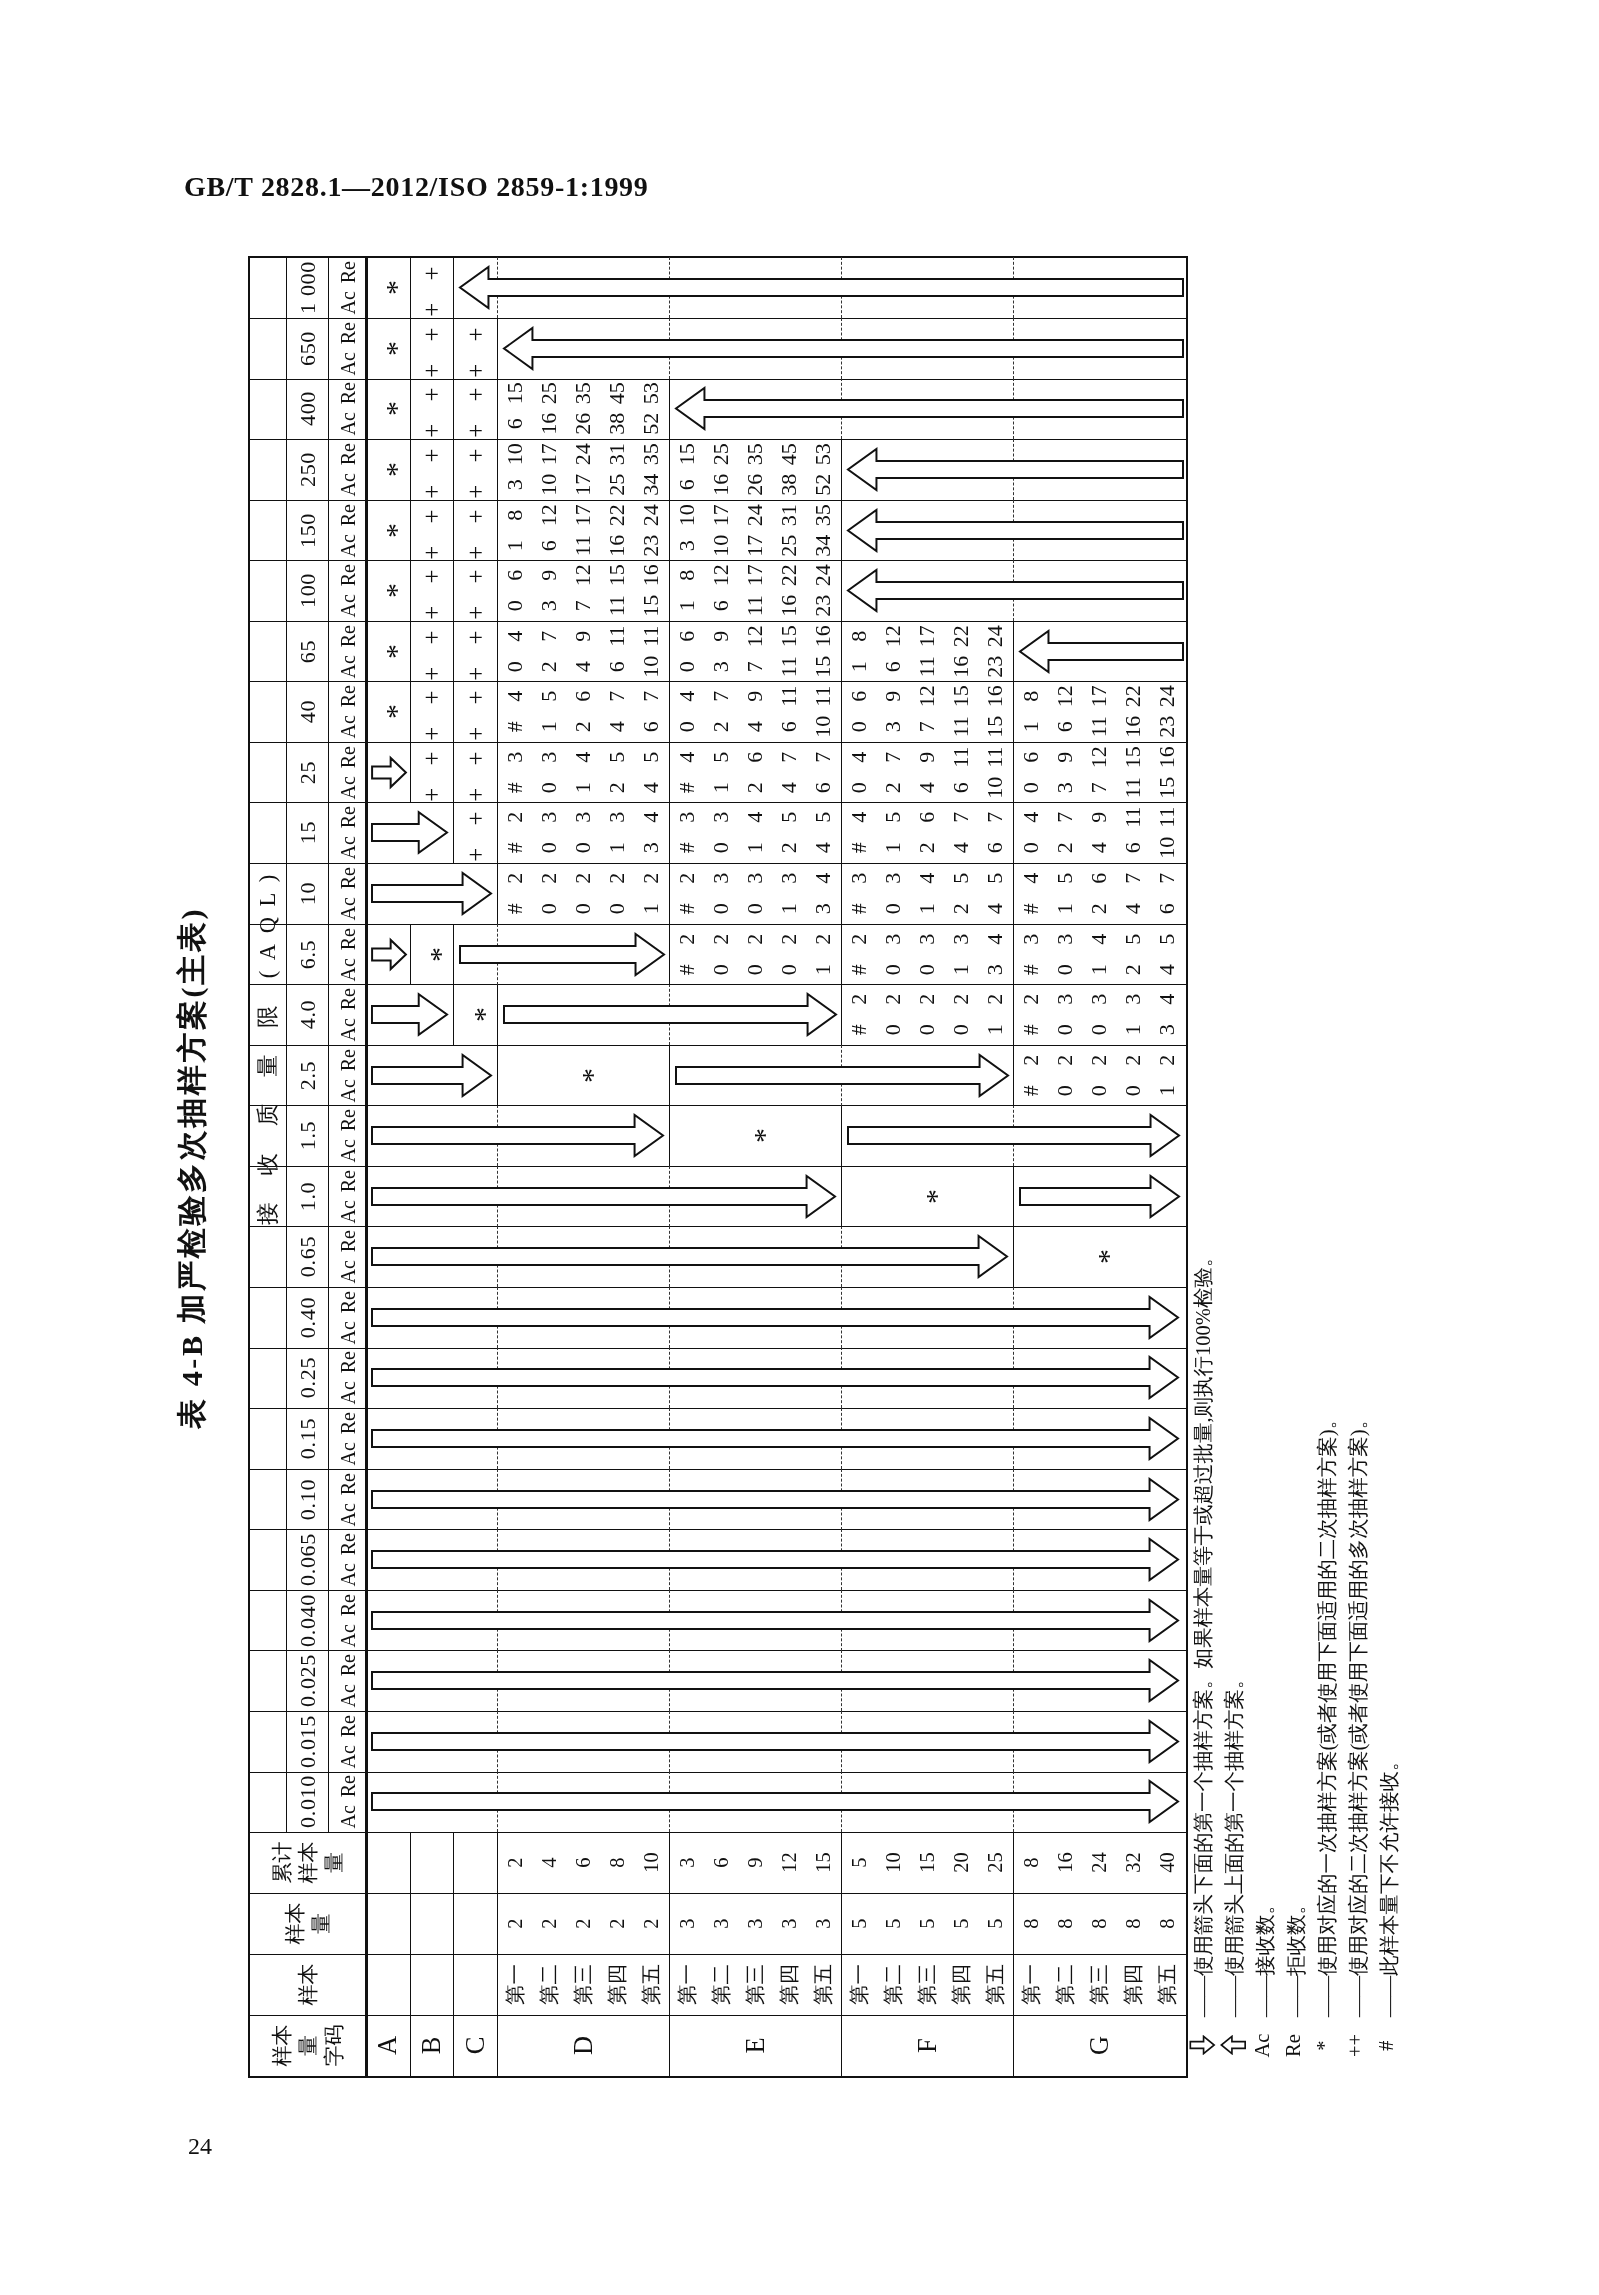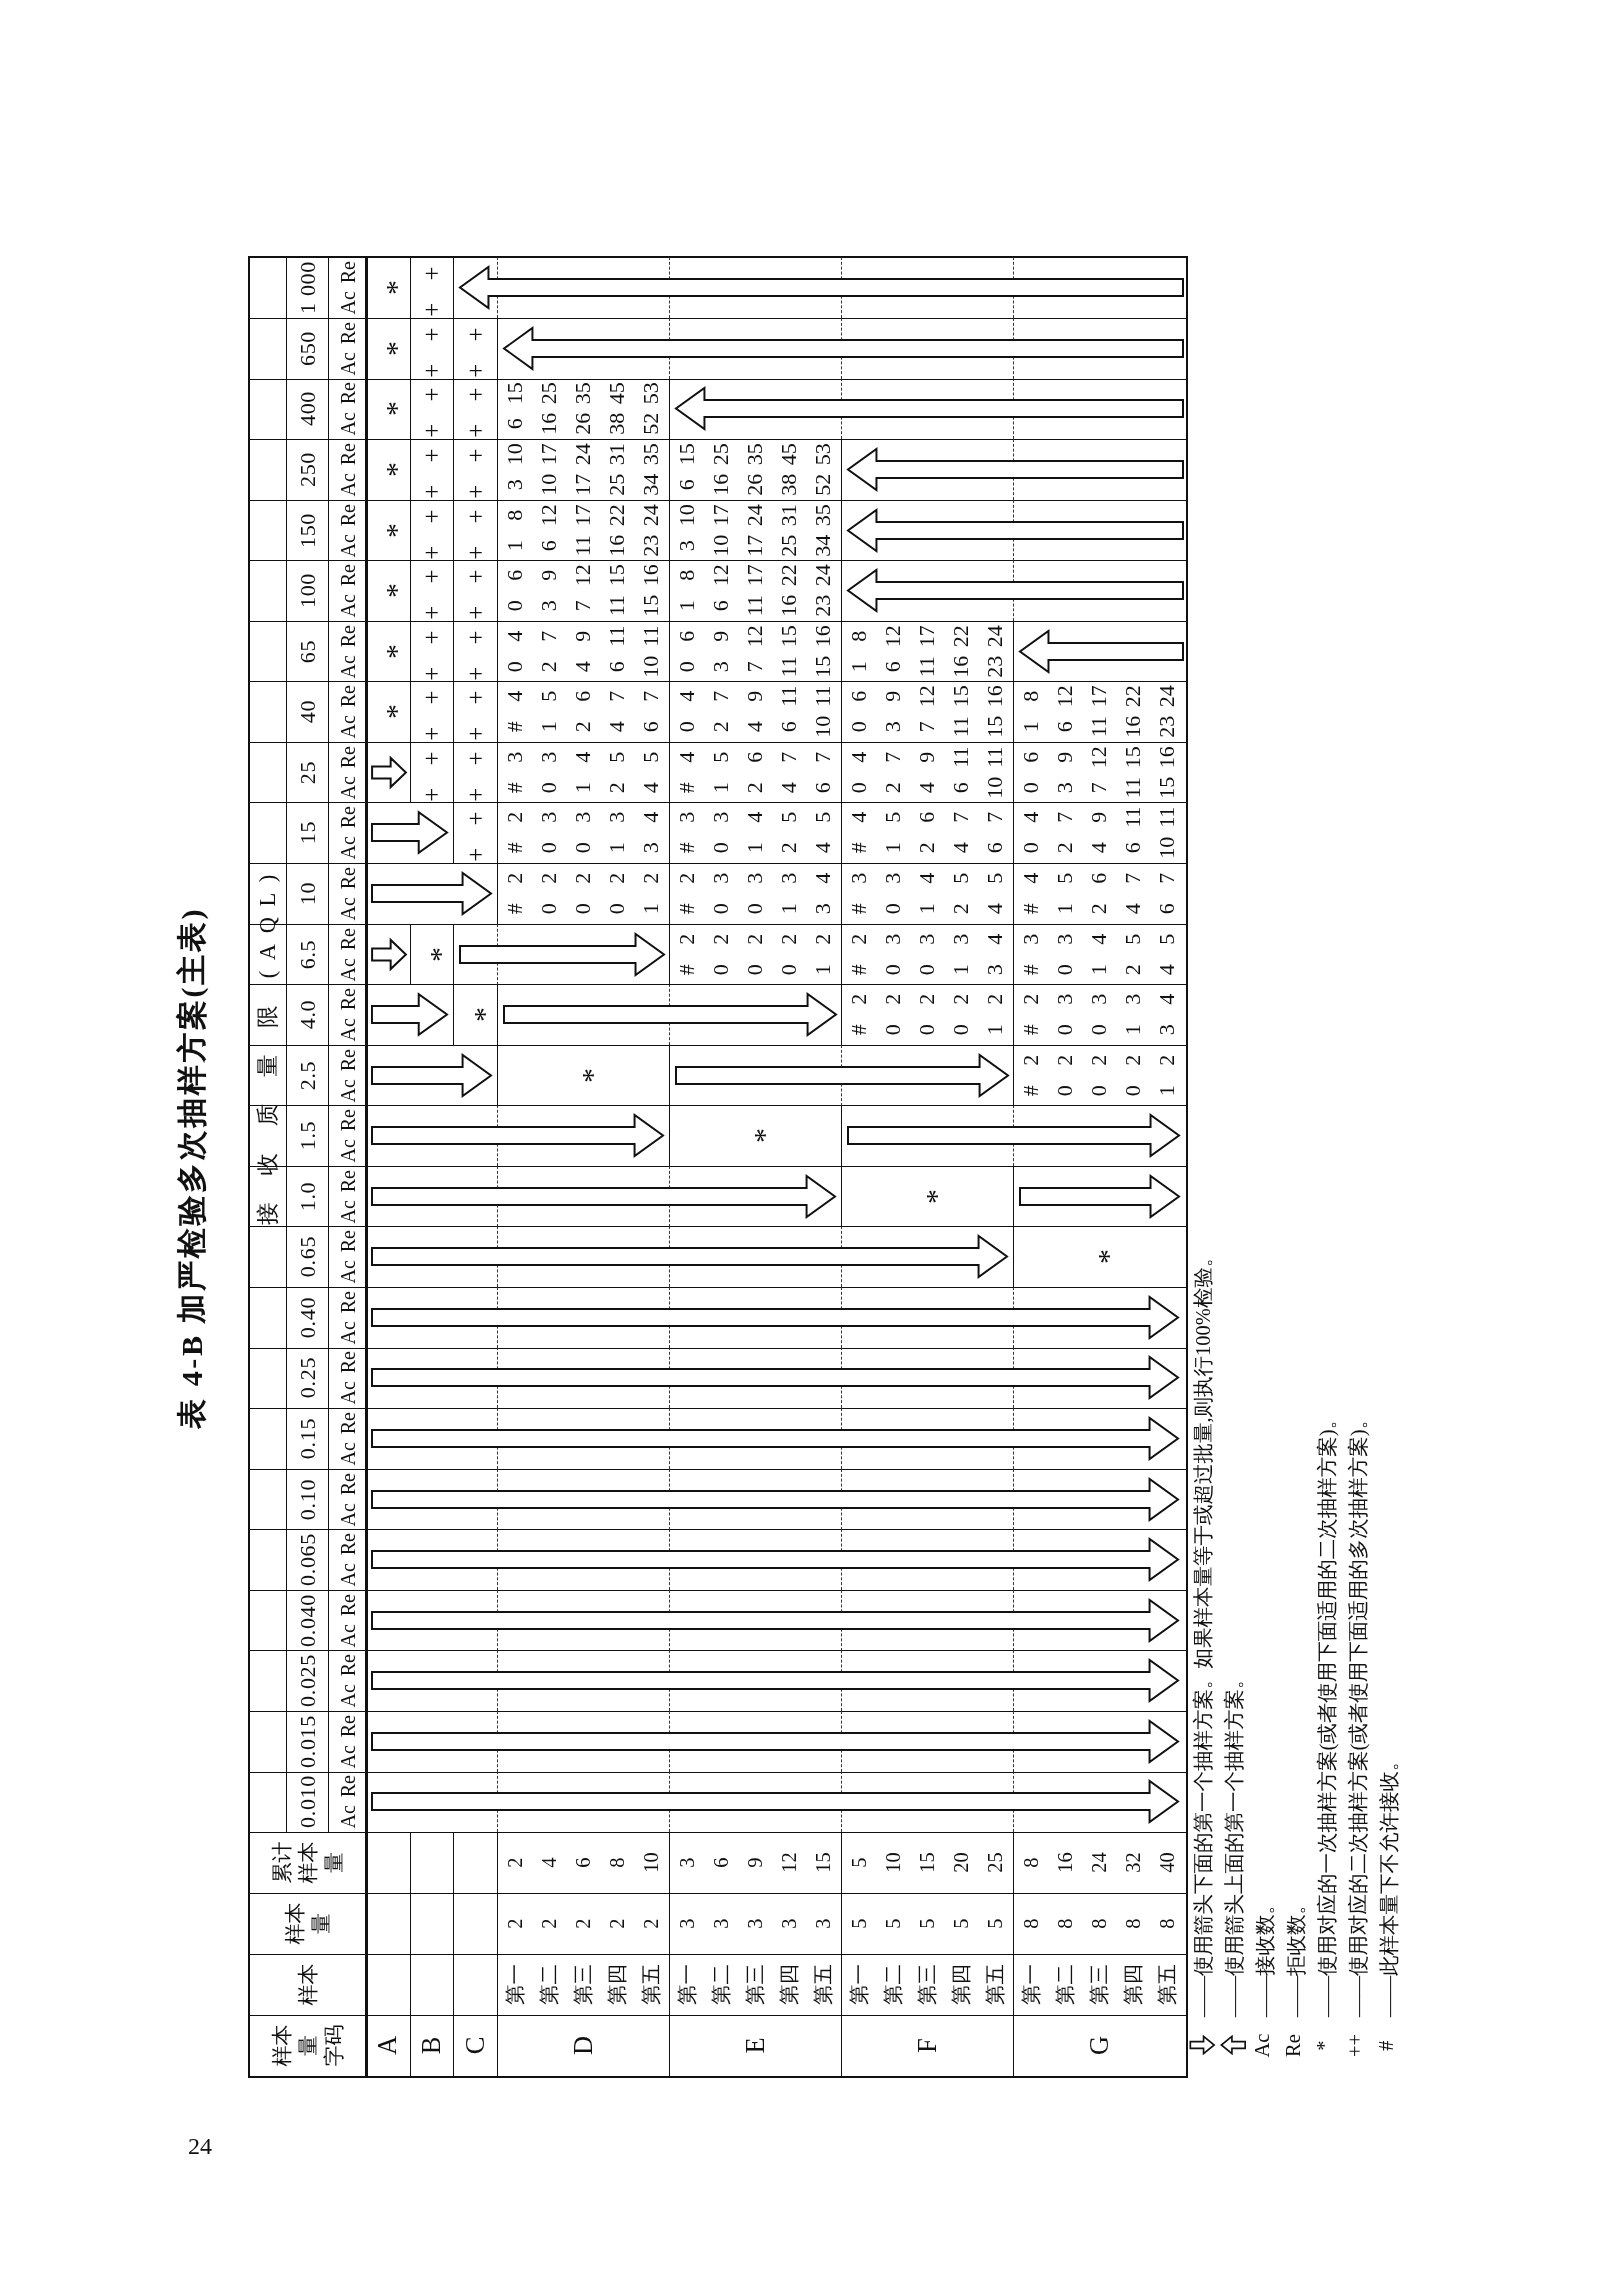--- a/index.html
+++ b/index.html
@@ -32,20 +32,21 @@
   .arrow-svg{position:absolute;}
   .footnotes{position:absolute;left:4px;top:1018px;width:1787px;}
   .fn{display:flex;align-items:flex-start;height:31px;font-size:20.5px;}
   .fn .fsym{width:57px;display:flex;justify-content:center;align-items:center;font-size:20.5px;}
   .fn .ftxt{flex:1;}
 </style>
 </head>
 <body>
 
 <div class="page">
+  <div class="doc-header">GB/T 2828.1—2012/ISO 2859-1:1999</div>
 
   <div class="rot">
     <div class="tbl-title">表 4-B  加严检验多次抽样方案(主表)</div>
     <div id="grid">
         <div class="cell hdr" style="left: 0px; top: 0px; width: 61px; height: 116px;">样本量
 字码</div>
         <div class="cell hdr" style="left: 61px; top: 0px; width: 61px; height: 116px;">样本</div>
         <div class="cell hdr" style="left: 122px; top: 0px; width: 61px; height: 116px;">样本量</div>
         <div class="cell hdr" style="left: 183px; top: 0px; width: 61px; height: 116px;">累计
 样本量</div>

